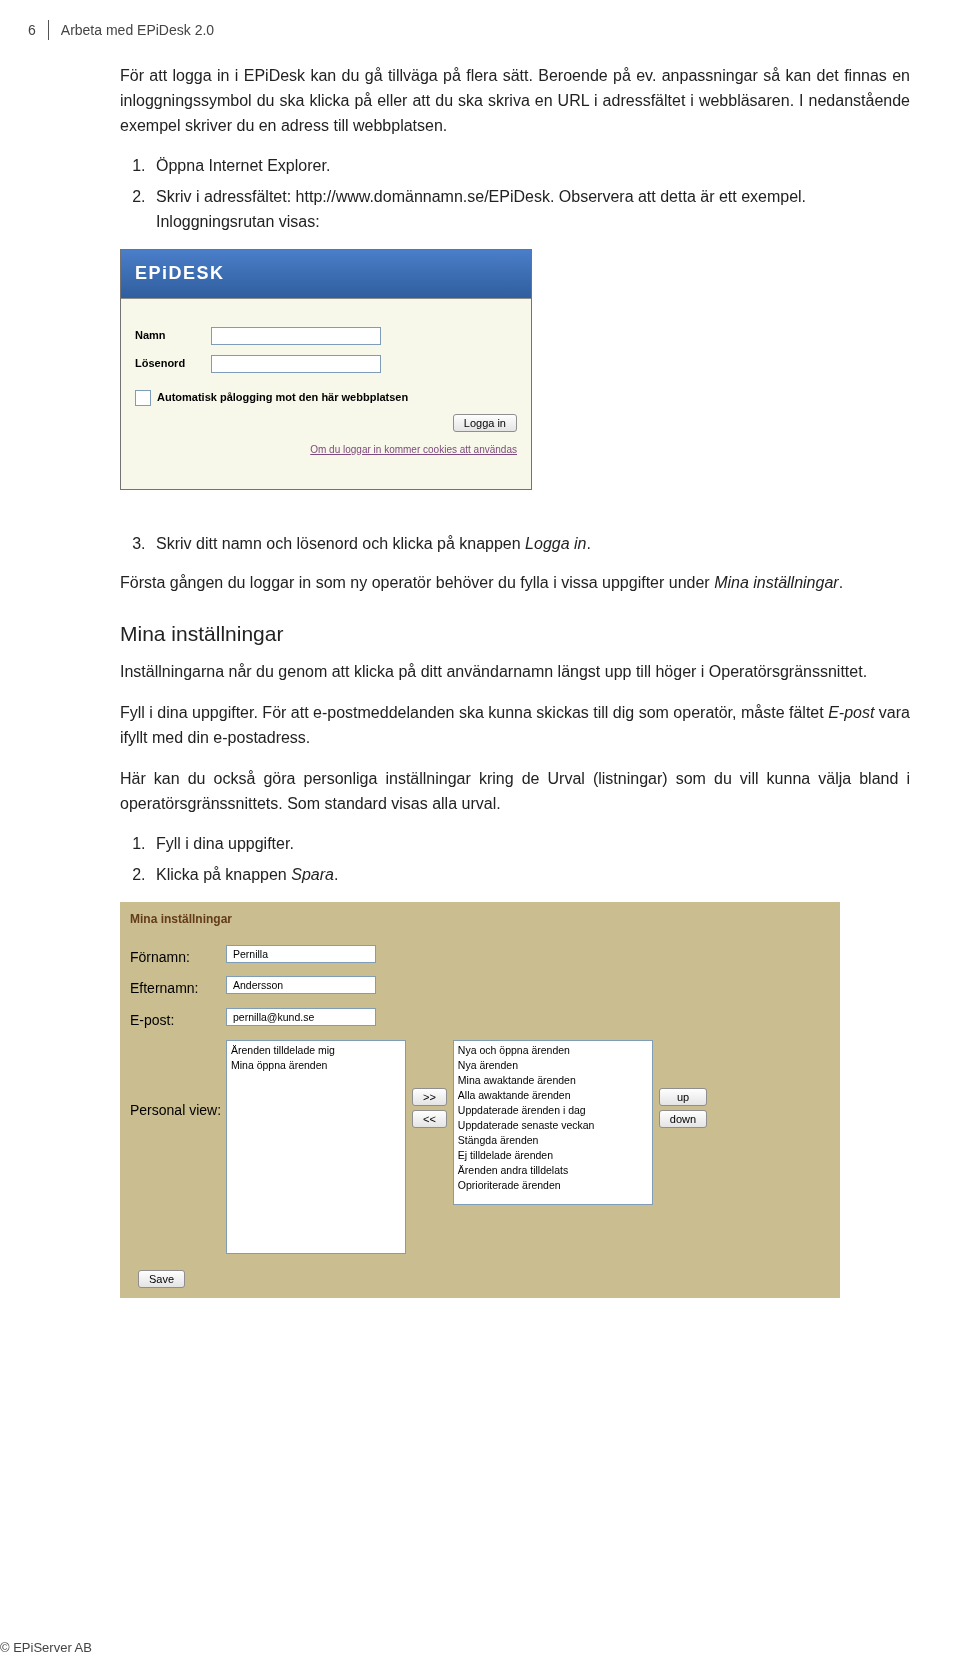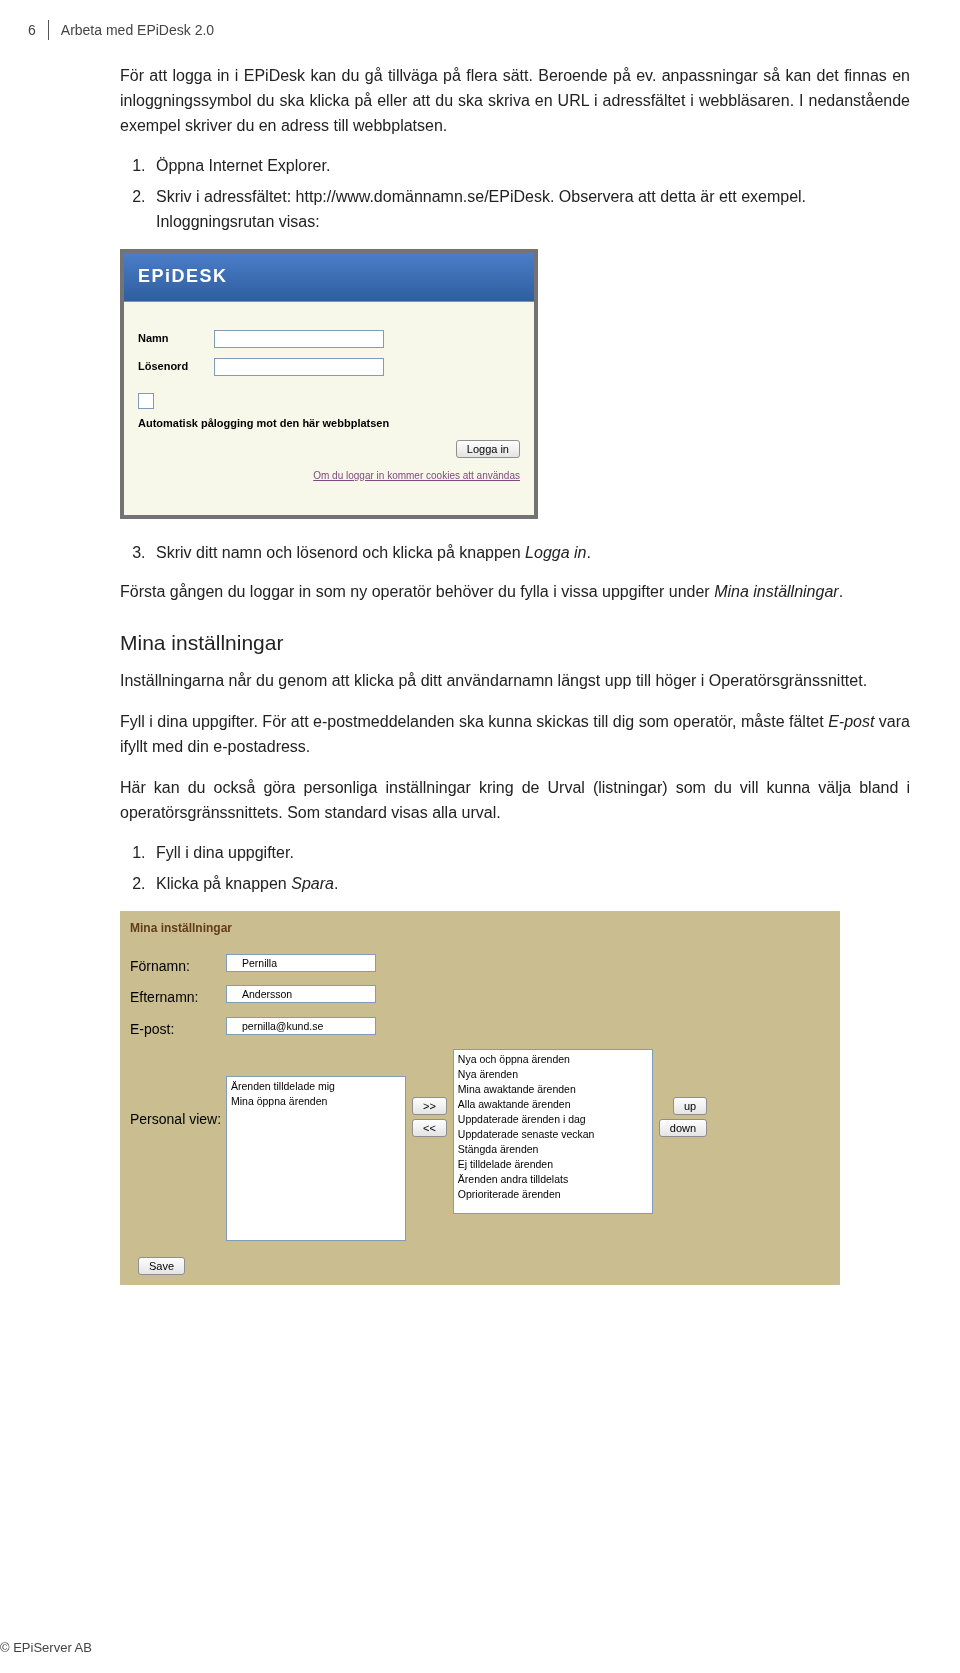--- a/index.html
+++ b/index.html
@@ -50,26 +50,26 @@
   }
   .h2{
     font-size:21px;
     font-weight:normal;
     margin:22px 0 10px 0;
   }
   em.it{font-style:italic;}
   
   .login-panel{
     width:410px;
-    border:4px solid #737373;
+    border:1px solid #737373;
     background:#fcfcf3;
     font-family:Verdana,Arial,sans-serif;
     font-size:11px;
     color:#000;
-    margin:10px 0 22px 0;
+    margin:10px 0 42px 0;
   }
   .login-header{
     height:48px;
     background:linear-gradient(#4a7ec9,#305e9e);
     color:#fff;
     display:flex;
     align-items:center;
     padding-left:14px;
     border-bottom:1px solid #8d8d8d;
   }
@@ -97,21 +97,20 @@
     border:1px solid #7f9db9;
     background:#fff;
     box-sizing:border-box;
   }
   .chk-row{
     display:flex;
     align-items:flex-start;
     gap:6px;
     margin:16px 0 6px 0;
     font-weight:bold;
-    flex-direction:column;
   }
   .chk-box{
     width:14px;height:14px;border:1px solid #7f9db9;background:#fff;flex:none;margin-top:1px;
   }
   .login-btn-row{
     display:flex;justify-content:flex-end;margin-top:8px;
   }
   .btn-classic{
     font-family:Arial,sans-serif;
     font-size:11px;
@@ -154,57 +153,56 @@
     width:96px;
     font-size:14px;
     padding-top:2px;
   }
   .sp-row input[type=text]{
     width:150px;
     height:18px;
     border:1px solid #7f9db9;
     background:#fff;
     font-size:10.5px;
-    padding:1px 15px;
+    padding:1px 6px;
     box-sizing:border-box;
   }
   .sp-lists{
     display:flex;
     align-items:flex-start;
     gap:6px;
   }
   .listbox{
     background:#fff;
     border:1px solid #7f9db9;
     width:180px;
     height:165px;
     overflow:hidden;
     font-size:10.5px;
     padding:2px;
     box-sizing:border-box;
   }
-  .listbox.left{height:165px;margin-top:27px;}
+  .listbox.left{height:214px;}
   .listbox.right{width:200px;height:165px;overflow:auto;}
   .listbox div{
     padding:0 2px;
     line-height:15px;
     white-space:nowrap;
   }
   .mid-btns{
     display:flex;
     flex-direction:column;
     gap:4px;
     padding-top:48px;
   }
   .side-btns{
     display:flex;
     flex-direction:column;
     gap:4px;
     padding-top:48px;
-    align-items:flex-end;
   }
   .sp-save{
     margin-top:16px;
     margin-left:8px;
   }
   
   .pg-footer{
     position:absolute;
     bottom:18px;
     left:0;right:16px;

